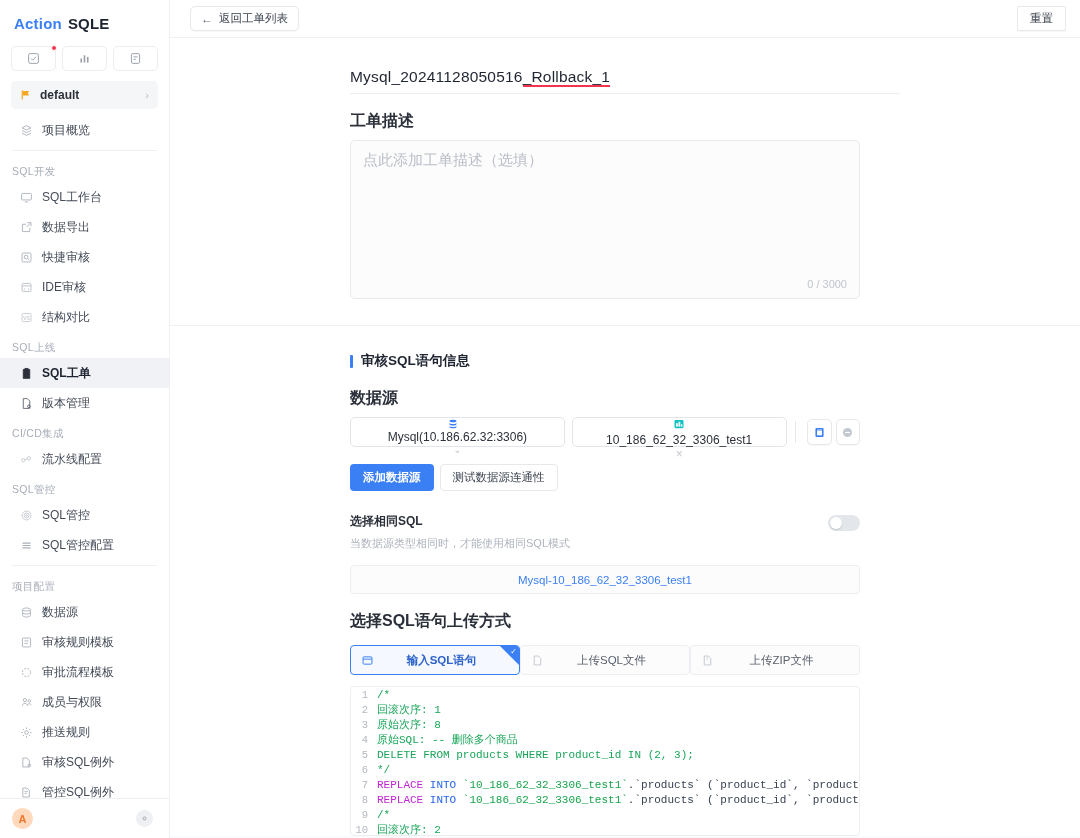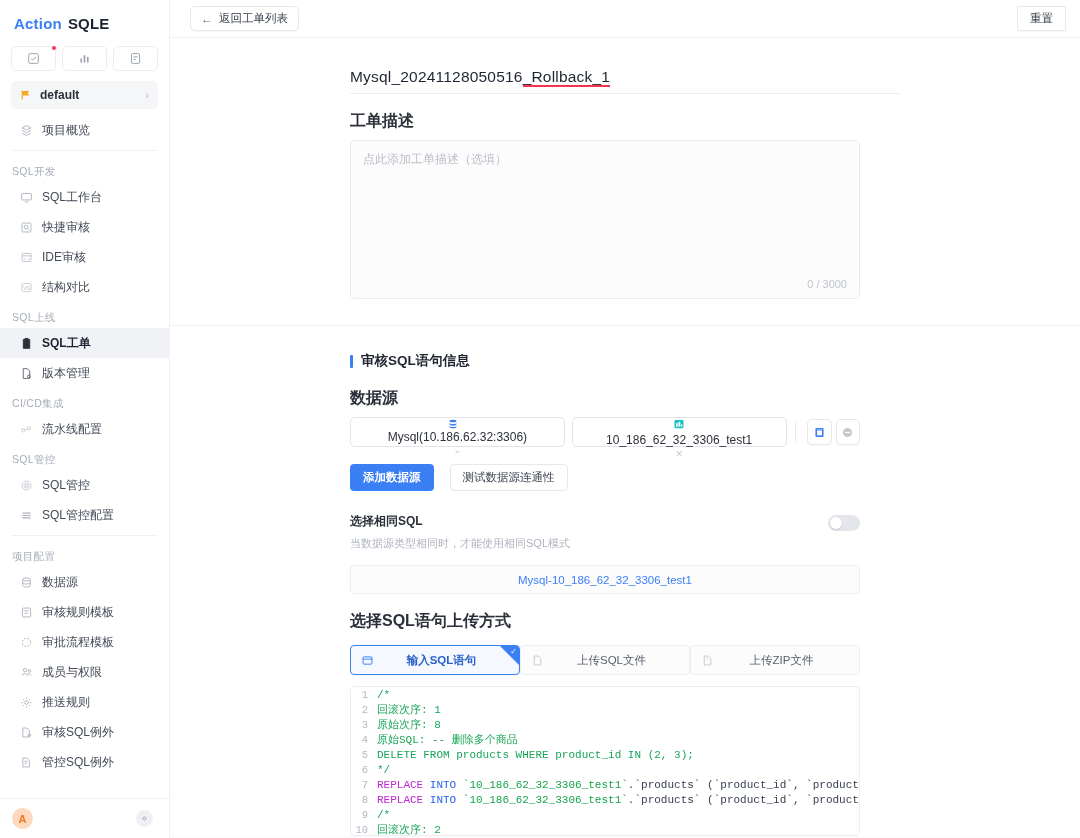--- a/index.html
+++ b/index.html
@@ -118,21 +118,21 @@
     height: 2.5px; background: #f5334f;
   }
   .titlerule { height: 1px; background: #eceef1; margin-top: 0px; width: 550px; }
 
   .flabel { font-size: 16px; color: #2b303a; font-weight: 700; margin: 17px 0 8px 0; }
 
   .ta-wrap {
     border: 1px solid #e8eaee; border-radius: 5px; background: #fcfcfd;
     height: 159px; position: relative; padding: 10px 12px;
   }
-  .ta-ph { font-size: 12px; color: #b9bec7; }
+  .ta-ph { font-size: 15px; color: #b9bec7; }
   .ta-count { position: absolute; right: 12px; bottom: 8px; font-size: 11px; color: #c0c5cd; }
 
   .panel-bottom { padding: 26px 0 0 0; }
   .sect-h {
     display: flex; align-items: center; font-size: 13.5px; font-weight: 700; color: #1f2531;
     margin-bottom: 18px;
   }
   .sect-h .bar { width: 3px; height: 13px; background: #3b7ff5; margin-right: 8px; border-radius: 1px; }
 
   .dsrow { display: flex; align-items: center; gap: 0; }
@@ -153,21 +153,21 @@
   .select2 .clr { color: #c3c8d0; font-size: 12px; }
 
   .vsep { width: 1px; height: 22px; background: #e6e8ec; margin: 0 8px; }
   .sqbtn {
     width: 26px; height: 26px; border: 1px solid #e6e8ec; border-radius: 5px;
     background: #fff; display: flex; align-items: center; justify-content: center;
     cursor: pointer; margin-left: 4px;
     box-shadow: 0 1px 1px rgba(20,30,60,.03);
   }
 
-  .btnrow { display: flex; gap: 16px; margin-top: 17px; }
+  .btnrow { display: flex; gap: 6px; margin-top: 17px; }
   .bprimary {
     height: 27px; background: #3b7ff5; color: #fff; border: none; border-radius: 4px;
     font-size: 11.5px; padding: 0 13px; font-weight: 600; cursor: pointer;
     font-family: inherit;
   }
   .bdefault {
     height: 27px; background: #fff; color: #3a414e; border: 1px solid #e6e8ec;
     border-radius: 4px; font-size: 11.5px; padding: 0 12px; cursor: pointer;
     font-family: inherit;
   }
@@ -288,20 +288,30 @@
 
       <div class="sechdr">SQL开发</div>
       <div class="navitem">
         <span class="ic">
           <svg viewBox="0 0 16 16" fill="none" stroke="#aab0ba" stroke-width="1.1">
               <rect x="2" y="3" width="12" height="8" rx="1"></rect>
               <path d="M6 13.5h4"></path>
             </svg>
         </span>
         <span>SQL工作台</span>
+      </div>
+      <div class="navitem">
+        <span class="ic">
+          <svg viewBox="0 0 16 16" fill="none" stroke="#aab0ba" stroke-width="1.1">
+              <path d="M12 8.5V13H3V4h4.5"></path>
+              <path d="M9 2h4.5v4.5"></path>
+              <path d="M13 2.5L8 7.5"></path>
+            </svg>
+        </span>
+        <span>数据导出</span>
       </div>
       <div class="navitem">
         <span class="ic">
           <svg viewBox="0 0 16 16" fill="none" stroke="#aab0ba" stroke-width="1.1">
               <rect x="2.5" y="2.5" width="11" height="11" rx="1.5"></rect>
               <circle cx="7.5" cy="7.5" r="2.3"></circle>
               <path d="M9.3 9.3l2 2"></path>
             </svg>
         </span>
         <span>快捷审核</span>

